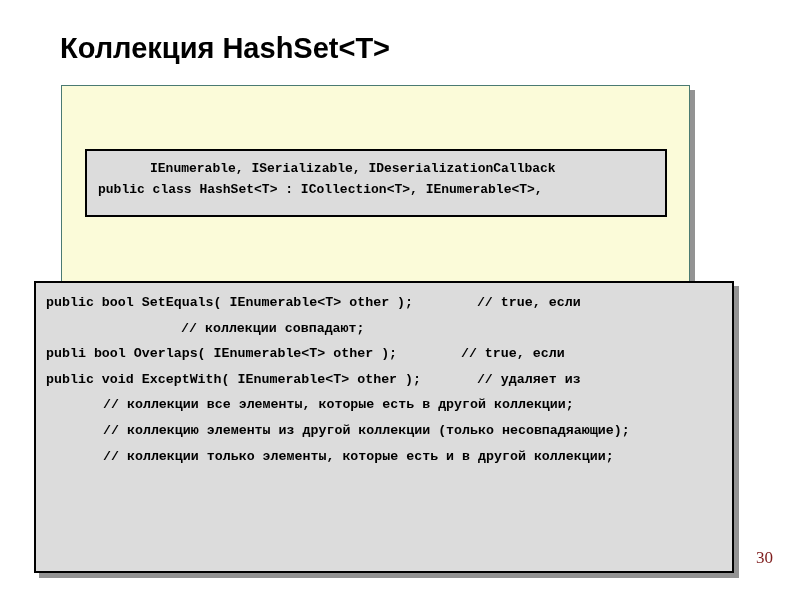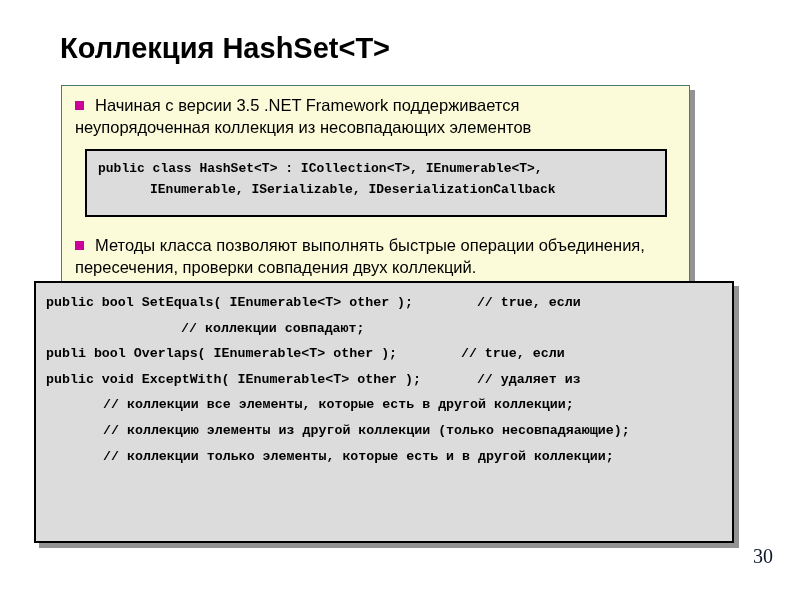--- a/index.html
+++ b/index.html
@@ -109,21 +109,21 @@
   }
   #inner-code-box .code-line.i0 { padding-left: 11px; }
   #inner-code-box .code-line.i1 { padding-left: 63px; }
 
   
   #main-code-box {
     position: absolute;
     left: 34px;
     top: 281px;
     width: 700px;
-    height: 262px;
+    height: 292px;
     background: #DCDCDC;
     border: 2px solid #000000;
     box-sizing: border-box;
     padding: 7px 0 0 0;
     box-shadow: 5px 5px 0 0 rgba(128,128,128,0.85);
   }
   #main-code-box .code-line {
     font-family: "Liberation Mono", "DejaVu Sans Mono", monospace;
     font-size: 13.3px;
     line-height: 25.6px;
@@ -135,53 +135,39 @@
   #main-code-box .code-line.i1 { padding-left: 145px; }
   #main-code-box .code-line.i2 { padding-left: 88px; }
   #main-code-box .code-line.i3 { padding-left: 67px; }
 
   
   #page-number {
     position: absolute;
     right: 27px;
     bottom: 32px;
     font-family: "Liberation Serif", serif;
-    font-size: 20px;
-    color: #0f172a;
+    font-size: 17px;
+    color: #7f1d1d;
   }
 </style>
 </head>
 <body>
 
 <div id="slide">
 
   <div id="slide-title">Коллекция HashSet&lt;T&gt;</div>
 
   <div id="yellow-panel">
 
-    <div class="bullet-row" id="bullet-1">
-      <span class="bullet-marker"></span>
-      <span class="bullet-text">
-        <span>Начиная с версии 3.5 .NET Framework поддерживается</span>
-        <span class="l2">неупорядоченная коллекция из несовпадающих элементов</span>
-      </span>
+
+    <div id="inner-code-box">
+      <div class="code-line i1">IEnumerable, ISerializable, IDeserializationCallback</div>
+      <div class="code-line i0">public class HashSet&lt;T&gt; : ICollection&lt;T&gt;, IEnumerable&lt;T&gt;,</div>
     </div>
 
-    <div id="inner-code-box">
-      <div class="code-line i0">public class HashSet&lt;T&gt; : ICollection&lt;T&gt;, IEnumerable&lt;T&gt;,</div>
-      <div class="code-line i1">IEnumerable, ISerializable, IDeserializationCallback</div>
-    </div>
-
-    <div class="bullet-row" id="bullet-2">
-      <span class="bullet-marker"></span>
-      <span class="bullet-text">
-        <span>Методы класса позволяют выполнять быстрые операции объединения,</span>
-        <span class="l2">пересечения, проверки совпадения двух коллекций.</span>
-      </span>
-    </div>
 
   </div>
 
   <div id="main-code-box">
     <div class="code-line i0">public bool SetEquals( IEnumerable&lt;T&gt; other );        // true, если</div>
     <div class="code-line i1">// коллекции совпадают;</div>
     <div class="code-line i0">publi bool Overlaps( IEnumerable&lt;T&gt; other );        // true, если</div>
     <div class="code-line i0">public void ExceptWith( IEnumerable&lt;T&gt; other );       // удаляет из</div>
     <div class="code-line i3">// коллекции все элементы, которые есть в другой коллекции;</div>
     <div class="code-line i3">// коллекцию элементы из другой коллекции (только несовпадяающие);</div>

